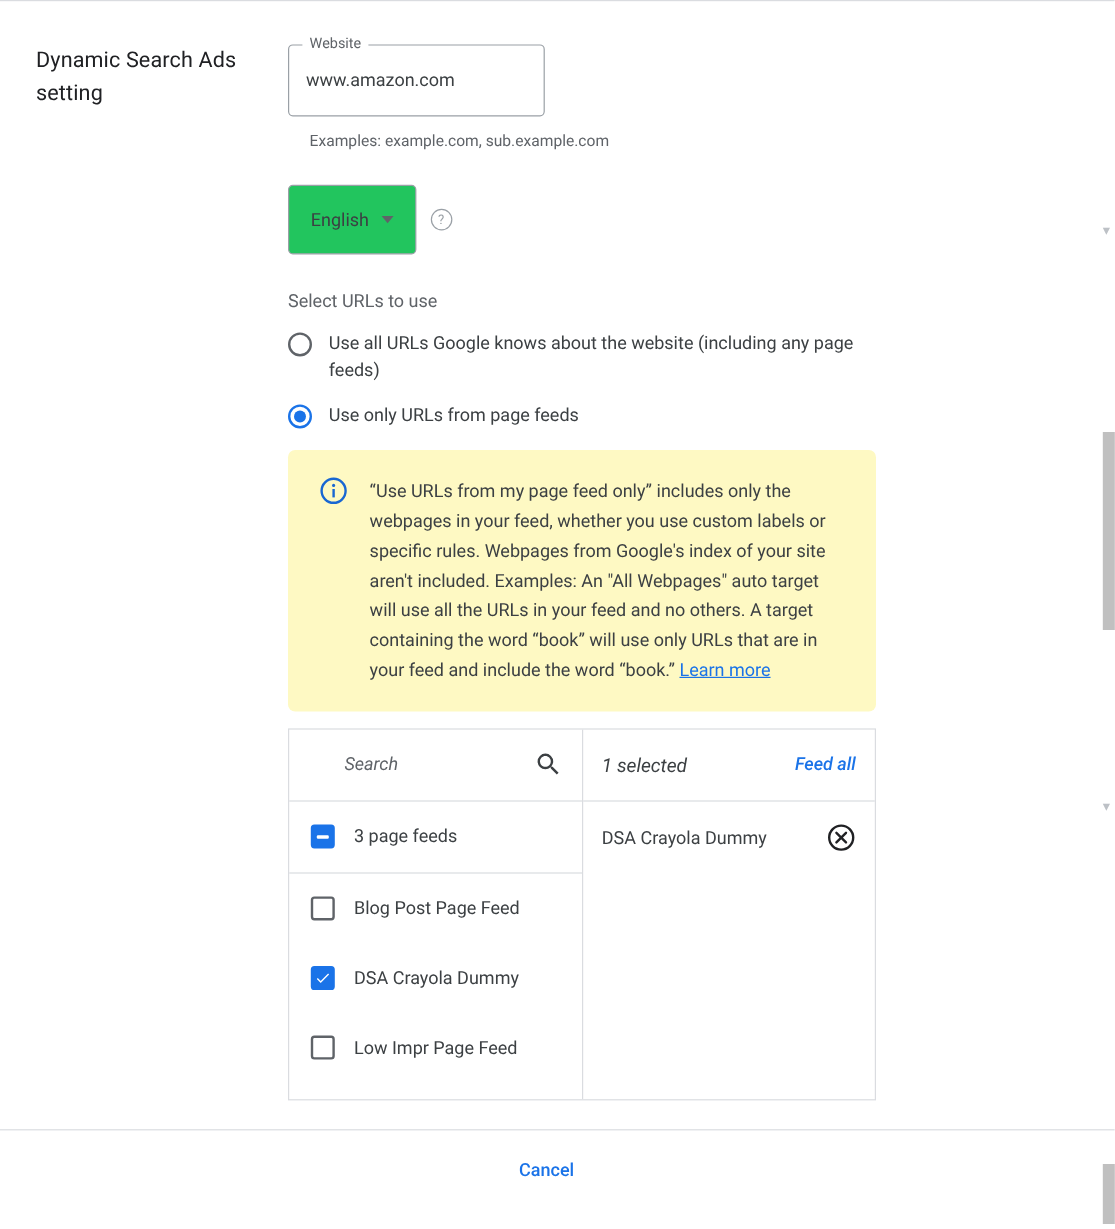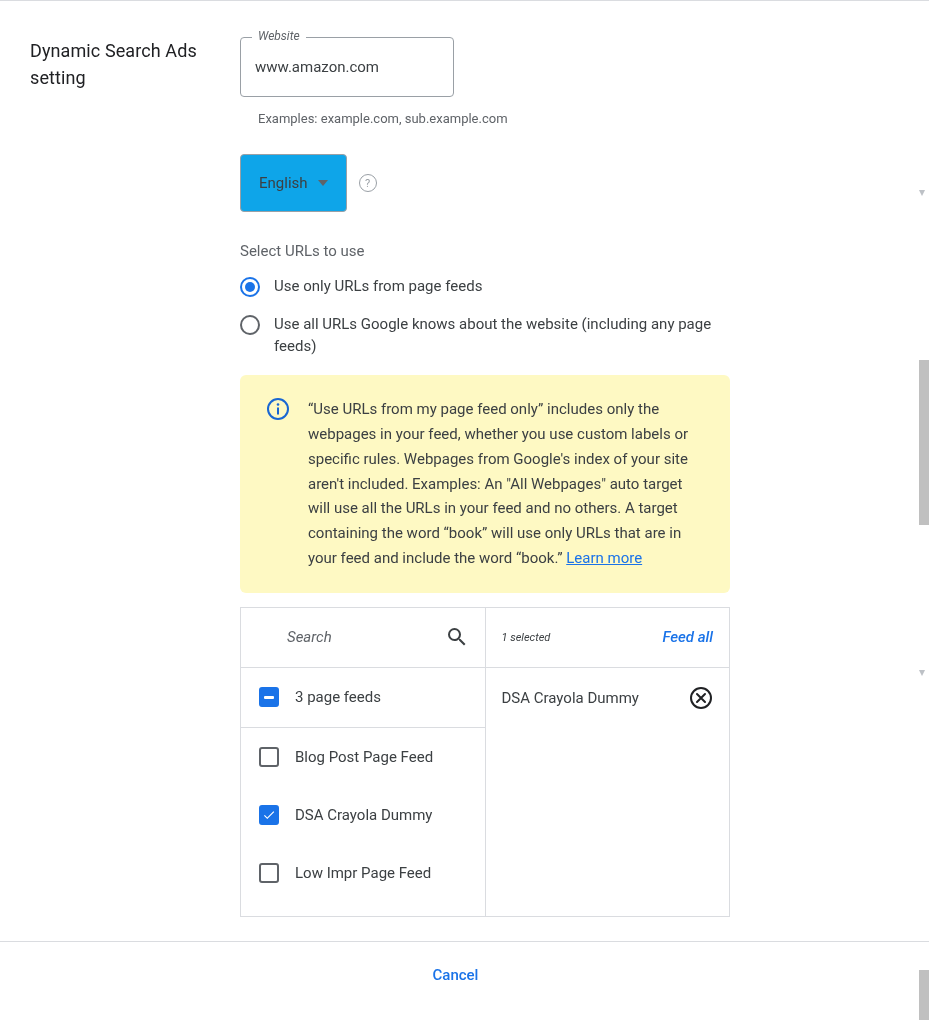--- a/index.html
+++ b/index.html
@@ -74,21 +74,20 @@
     width: 214px;
   }
   .floating-label {
     position: absolute;
     top: -8px;
     left: 12px;
     background: #fff;
     padding: 0 6px;
     font-size: 12px;
     color: #5f6368;
-    font-style: italic;
   }
   .field-input {
     width: 100%;
     height: 60px;
     border: 1px solid #9aa0a6;
     border-radius: 4px;
     padding: 0 14px;
     font-size: 15px;
     color: #3c4043;
     outline: none;
@@ -111,21 +110,21 @@
     border: 1px solid #9aa0a6;
     border-radius: 4px;
     height: 58px;
     padding: 0 18px;
     display: flex;
     align-items: center;
     gap: 10px;
     font-size: 15px;
     color: #3c4043;
     cursor: pointer;
-    background: #0ea5e9;
+    background: #22c55e;
   }
   .caret-down {
     width: 0; height: 0;
     border-left: 5px solid transparent;
     border-right: 5px solid transparent;
     border-top: 6px solid #5f6368;
   }
   .help-circle {
     width: 18px; height: 18px;
     border: 1.5px solid #9aa0a6;
@@ -233,21 +232,21 @@
   }
   .search-icon-svg {
     width: 24px; height: 24px;
     fill: #3c4043;
     cursor: pointer;
   }
   .feeds-right .feeds-header {
     justify-content: space-between;
   }
   .selected-count {
-    font-size: 11px;
+    font-size: 16px;
     color: #3c4043;
   }
   .clear-all {
     font-size: 15px;
     color: #1a73e8;
     cursor: pointer;
     font-weight: 500;
   }
 
   .feed-summary-row {
@@ -350,26 +349,26 @@
         <div class="lang-btn">
           <span>English</span>
           <span class="caret-down"></span>
         </div>
         <div class="help-circle">?</div>
       </div>
 
       <div class="subhead">Select URLs to use</div>
 
       <div class="radio-row">
+        <div class="radio"></div>
+        <div class="radio-label">Use all URLs Google knows about the website (including any page feeds)</div>
+      </div>
+      <div class="radio-row">
         <div class="radio selected"></div>
         <div class="radio-label">Use only URLs from page feeds</div>
-      </div>
-      <div class="radio-row">
-        <div class="radio"></div>
-        <div class="radio-label">Use all URLs Google knows about the website (including any page feeds)</div>
       </div>
 
       <div class="info-box">
         <svg class="info-icon-svg" viewBox="0 0 24 24">
           <circle cx="12" cy="12" r="10" fill="none" stroke="#1967d2" stroke-width="2"></circle>
           <rect x="11" y="10.5" width="2" height="7" fill="#1967d2"></rect>
           <circle cx="12" cy="7.5" r="1.3" fill="#1967d2"></circle>
         </svg>
         <div class="info-text">
           <span>“Use URLs from my page feed only” includes only the webpages in your feed, whether you use custom labels or specific rules. Webpages from Google's index of your site aren't included. Examples: An "All Webpages" auto target will use all the URLs in your feed and no others. A target containing the word “book” will use only URLs that are in your feed and include the word “book.” </span><a>Learn more</a>

